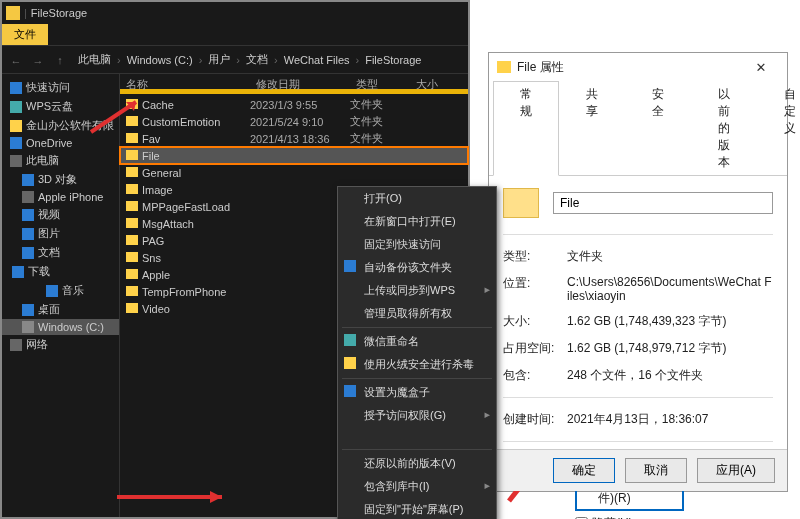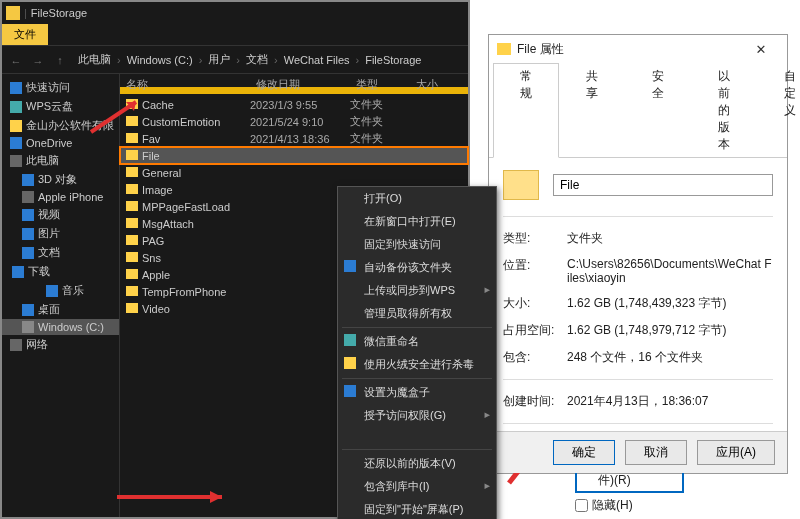--- a/index.html
+++ b/index.html
@@ -19,42 +19,42 @@
 .sidebar{width:118px;background:#191919;border-right:1px solid #333;overflow:hidden;padding-top:4px}
 .sb-item{display:flex;align-items:center;padding:2px 4px 2px 8px;gap:4px;font-size:11px;color:#ccc;white-space:nowrap}
 .sb-item.sel{background:#555}
 .sb-icon{width:12px;height:12px;display:inline-block;flex-shrink:0}
 .ic-yellow{background:#ffd24a}
 .ic-blue{background:#2b7cd3}
 .ic-cyan{background:#4aa}
 .ic-gray{background:#666}
 .ic-disk{background:#888}
 .main{flex:1;background:#191919;position:relative}
-.col-headers{display:flex;height:20px;border-bottom:7px solid #eab308;font-size:11px;color:#aaa}
+.col-headers{display:flex;height:20px;border-bottom:5px solid #eab308;font-size:11px;color:#aaa}
 .col-headers>div{padding:3px 6px}
 .col-name{width:130px}
 .col-date{width:100px}
 .col-type{width:60px}
 .col-size{width:50px}
 .file-list{padding-top:2px}
 .file-row{display:flex;align-items:center;height:17px;font-size:11px;color:#ccc}
 .file-row .fn{width:130px;display:flex;align-items:flex-start;gap:4px;padding-left:6px}
 .file-row .fd{width:100px;color:#aaa}
 .file-row .ft{width:60px;color:#aaa}
 .folder-ic{width:12px;height:10px;background:#ffd24a;display:inline-block;flex-shrink:0}
 .file-row.sel{background:#555}
 .file-row.hl{outline:2px solid #ff7a00;outline-offset:-1px}
 .ctx-menu{position:absolute;left:217px;top:112px;width:160px;background:#2b2b2b;border:1px solid #555;box-shadow:2px 2px 6px rgba(0,0,0,.5);z-index:10;font-size:11px;color:#ddd}
 .ctx-item{padding:4px 8px 4px 26px;position:relative;white-space:nowrap}
 .ctx-item.arrow::after{content:"▸";position:absolute;right:6px;color:#888}
 .ctx-sep{height:1px;background:#444;margin:2px 4px}
 .ctx-ic{position:absolute;left:6px;top:4px;width:12px;height:12px}
 .red-arrow1{position:absolute;left:84px;top:95px;width:60px;height:40px;z-index:5;pointer-events:none}
 .red-arrow2{position:absolute;left:110px;top:485px;width:120px;height:20px;z-index:20;pointer-events:none}
-.props{position:absolute;left:488px;top:34px;width:300px;height:440px;background:#fff;border:1px solid #999;font-size:12px;color:#222}
+.props{position:absolute;left:488px;top:52px;width:300px;height:440px;background:#fff;border:1px solid #999;font-size:12px;color:#222}
 .props-title{height:28px;display:flex;align-items:center;padding:0 8px;gap:6px}
 .props-title .folder-big{width:14px;height:12px;background:#ffd24a}
 .props-close{margin-left:auto;width:36px;text-align:center;color:#333;font-size:13px}
 .props-tabs{display:flex;border-bottom:1px solid #ccc;padding:0 4px}
 .props-tab{padding:4px 26px;font-size:12px;border:1px solid transparent;margin-bottom:-1px}
 .props-tab.active{border:1px solid #ccc;border-bottom:1px solid #fff;background:#fff}
 .props-body{padding:12px 14px;position:relative}
 .name-row{display:flex;align-items:center;gap:14px;margin-bottom:16px}
 .folder-lg{width:36px;height:30px;background:#ffe08a;border:1px solid #e0b84a}
 .name-input{flex:1;border:1px solid #999;padding:3px 6px;font-size:12px}

